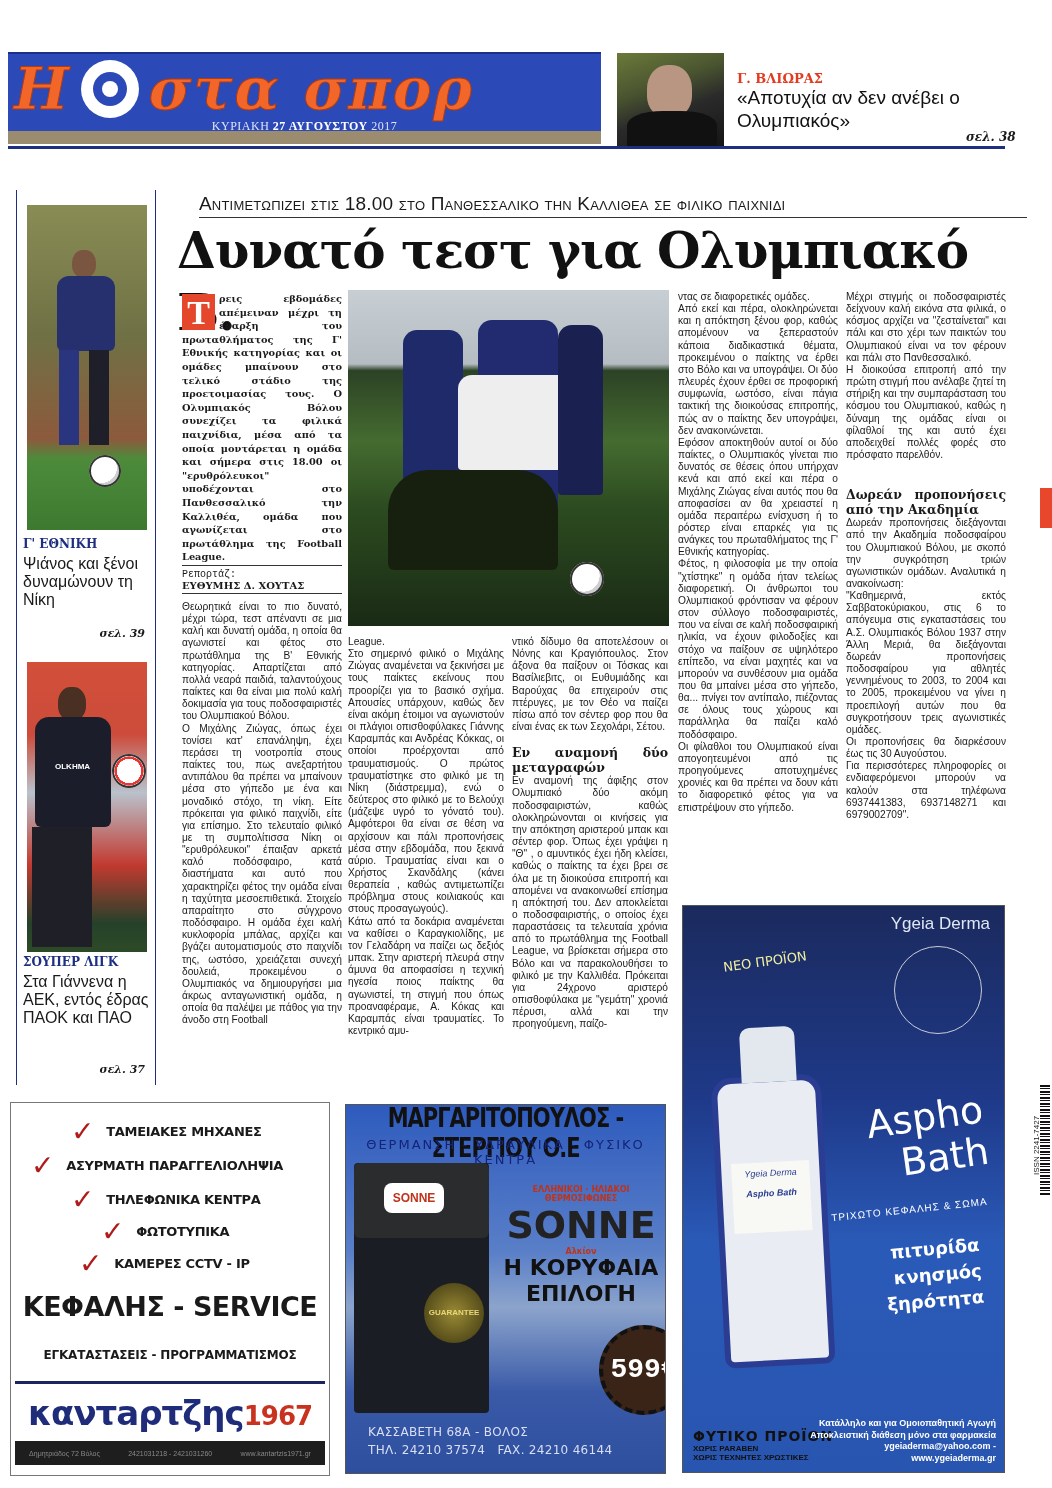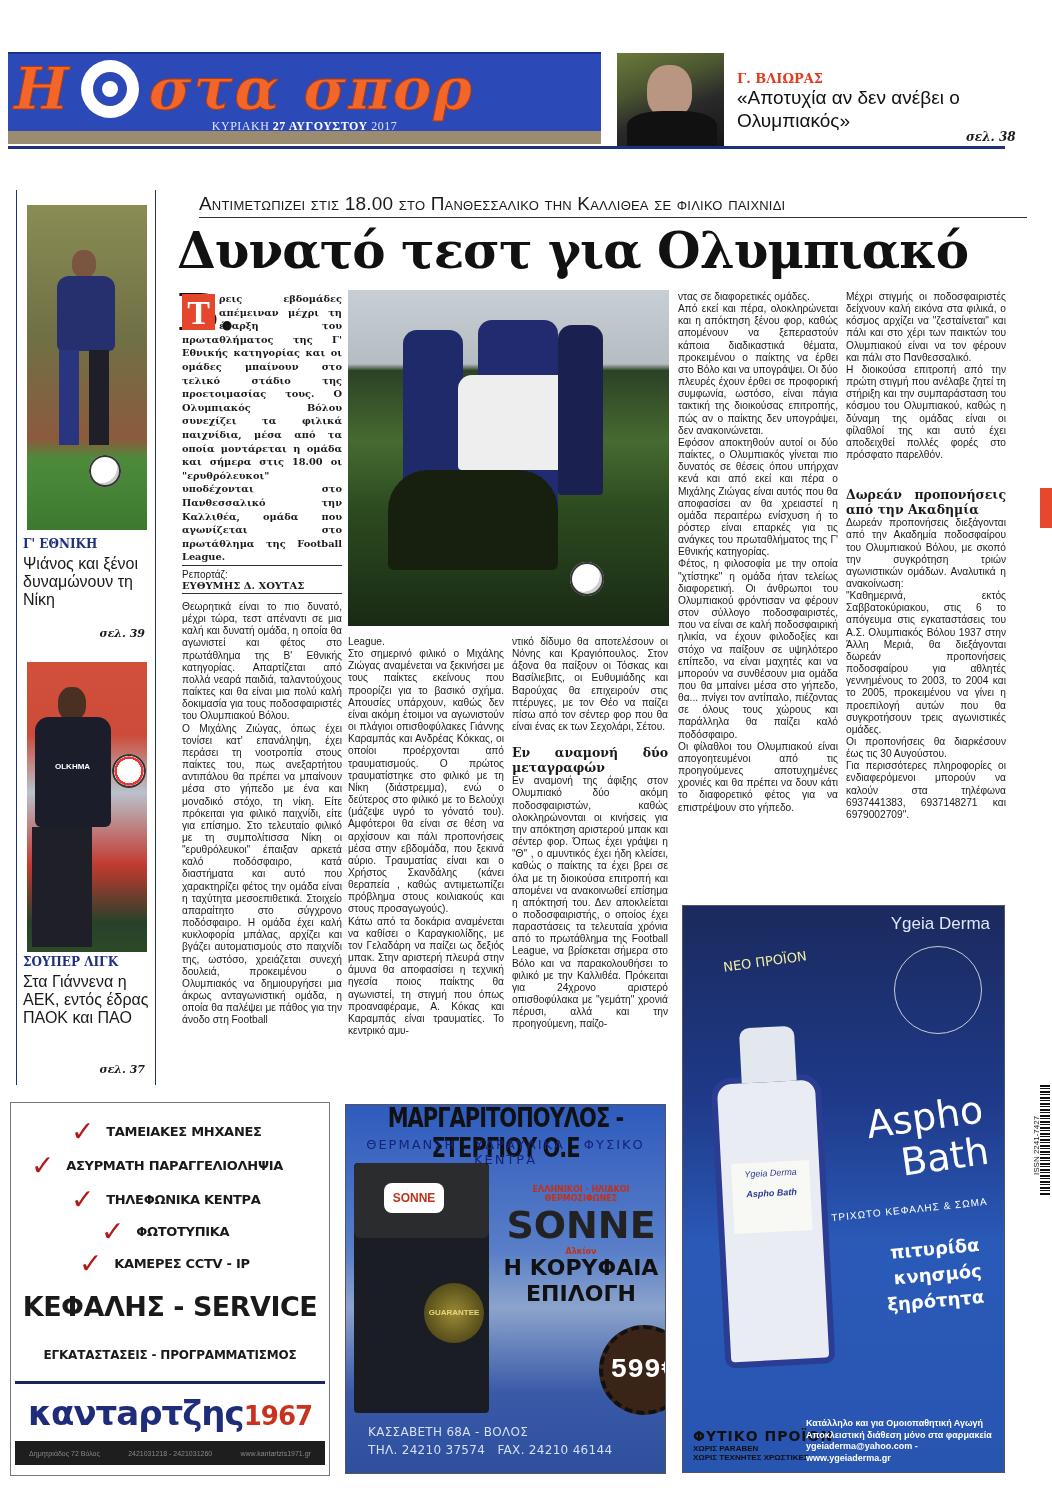--- a/index.html
+++ b/index.html
@@ -40,21 +40,21 @@
   .player2 .torso { position:absolute; left:3px; top:30px; width:76px; height:110px; border-radius:14px 14px 6px 6px; background:#1c1d2a; }
   .player2 .sponsor { position:absolute; left:20px; top:45px; font-size:8px; color:#fff; font-weight:bold; }
   .player2 .legs { position:absolute; left:0; top:140px; width:60px; height:120px; background:#1f2027; }
   
   #kicker { left:184px; top:193px; width:828px; font-family:"Liberation Sans", sans-serif; font-size:19px; letter-spacing:0.2px; border-bottom:1.5px solid #333; padding-bottom:2px; font-variant:small-caps;margin-left:15px; }
   #headline { left:177px; top:220px; width:840px; font-family:"DejaVu Serif", serif; font-weight:bold; font-size:50px; line-height:62px; letter-spacing:-1px; color:#111; }
   
   #lead { left:182px; top:292px; width:160px; font-family:"DejaVu Serif", serif; font-weight:bold; font-size:9.8px; line-height:13.6px; text-align:justify; }
   #lead .dropcap { float:left; width:33px; height:36px; margin-right:4px; margin-top:2px; background:#e4472b; color:#fff; font-size:34px; line-height:38px; text-align:center; font-family:"Liberation Serif", serif; }
   #byline { left:182px; top:565px; width:160px; border-top:1px solid #333; border-bottom:1.5px solid #333; padding:3px 0 2px; }
-  #byline .lbl { font-size:10px; font-family:Liberation Sans, sans-serif; }
+  #byline .lbl { font-size:10px; font-family:Liberation Mono, monospace; }
   #byline .name { font-family:"DejaVu Serif", serif; font-weight:bold; font-size:10px; }
   .col { position:absolute; font-family:"Liberation Sans", sans-serif; font-size:10.2px; line-height:12.15px; text-align:justify; color:#1a1a1a; }
   .col p { margin:0; text-indent:0; }
   .subhead { font-family:"DejaVu Serif", serif; font-weight:bold; font-size:12.5px; line-height:15px; margin-top:10px; }
   
   #main-photo { left:348px; top:290px; width:321px; height:336px; background:linear-gradient(180deg,#c7cfd4 0%,#b5bdc2 22%,#2c4225 24%,#456b30 45%,#2c4b20 65%,#1a2a15 100%); overflow:hidden; }
   .mp-player { position:absolute; border-radius:14px 14px 4px 4px; }
   
   #ad1 { left:10px; top:1102px; width:320px; height:374px; border:1px solid #777; background:#fff; }
   .ad1-item { position:absolute; font-family:"DejaVu Sans", sans-serif; font-weight:bold; font-size:13px; white-space:nowrap; letter-spacing:-0.3px; }
@@ -83,21 +83,21 @@
   #ad3 .centaur { position:absolute; right:22px; top:40px; width:88px; height:88px; border-radius:50%; border:1.5px solid #c9cdd8; }
   #ad3 .bottle { position:absolute; left:35px; top:170px; width:110px; height:290px; background:#e9ecf3; border-radius:20px 20px 10px 10px; transform:rotate(-3deg); border:6px solid #2b3d92; }
   #ad3 .bottle .cap { position:absolute; left:25px; top:-55px; width:55px; height:55px; background:#e3e7ee; border-radius:10px 10px 0 0; }
   #ad3 .bottle .lbl { position:absolute; left:10px; top:80px; width:78px; height:70px; background:#f8f8f4; color:#2b3d92; font-size:9px; font-style:italic; text-align:center; padding-top:6px; }
   #ad3 .prod { position:absolute; right:18px; top:190px; font-family:"DejaVu Sans", sans-serif; font-size:38px; line-height:42px; text-align:right; transform:rotate(-8deg); }
   #ad3 .tag { position:absolute; right:16px; top:298px; font-size:10px; letter-spacing:1px; transform:rotate(-6deg); }
   #ad3 .benefits { position:absolute; right:22px; top:330px; font-family:"DejaVu Sans", sans-serif; font-weight:bold; font-size:18px; line-height:26px; text-align:right; transform:rotate(-5deg); }
   #ad3 .footer-left { position:absolute; left:10px; bottom:10px; }
   #ad3 .footer-left .h { font-family:"DejaVu Sans", sans-serif; font-weight:bold; font-size:14px; color:#111; letter-spacing:1px; }
   #ad3 .footer-left .s { font-size:8px; font-weight:bold; color:#111; }
-  #ad3 .footer-right { position:absolute; right:8px; bottom:8px; width:190px; text-align:left; font-size:9px; font-weight:bold; line-height:11.5px; color:#fff; }
+  #ad3 .footer-right { position:absolute; right:8px; bottom:8px; width:190px; text-align:right; font-size:9px; font-weight:bold; line-height:11.5px; color:#fff; }
   
   #side-tab { left:1040px; top:488px; width:12px; height:40px; background:#e9472b; }
   #issn { left:1030px; top:1085px; width:20px; height:130px; }
   #issn .txt { position:absolute; left:2px; top:90px; font-size:8px; transform:rotate(-90deg); transform-origin:left top; white-space:nowrap; }
   #issn .bar { position:absolute; left:10px; top:0; width:10px; height:110px; background:repeating-linear-gradient(180deg,#111 0 2px,#fff 2px 3px,#111 3px 4px,#fff 4px 6px); }
 </style>
 </head>
 <body>
 
 <div id="masthead" class="abs">

